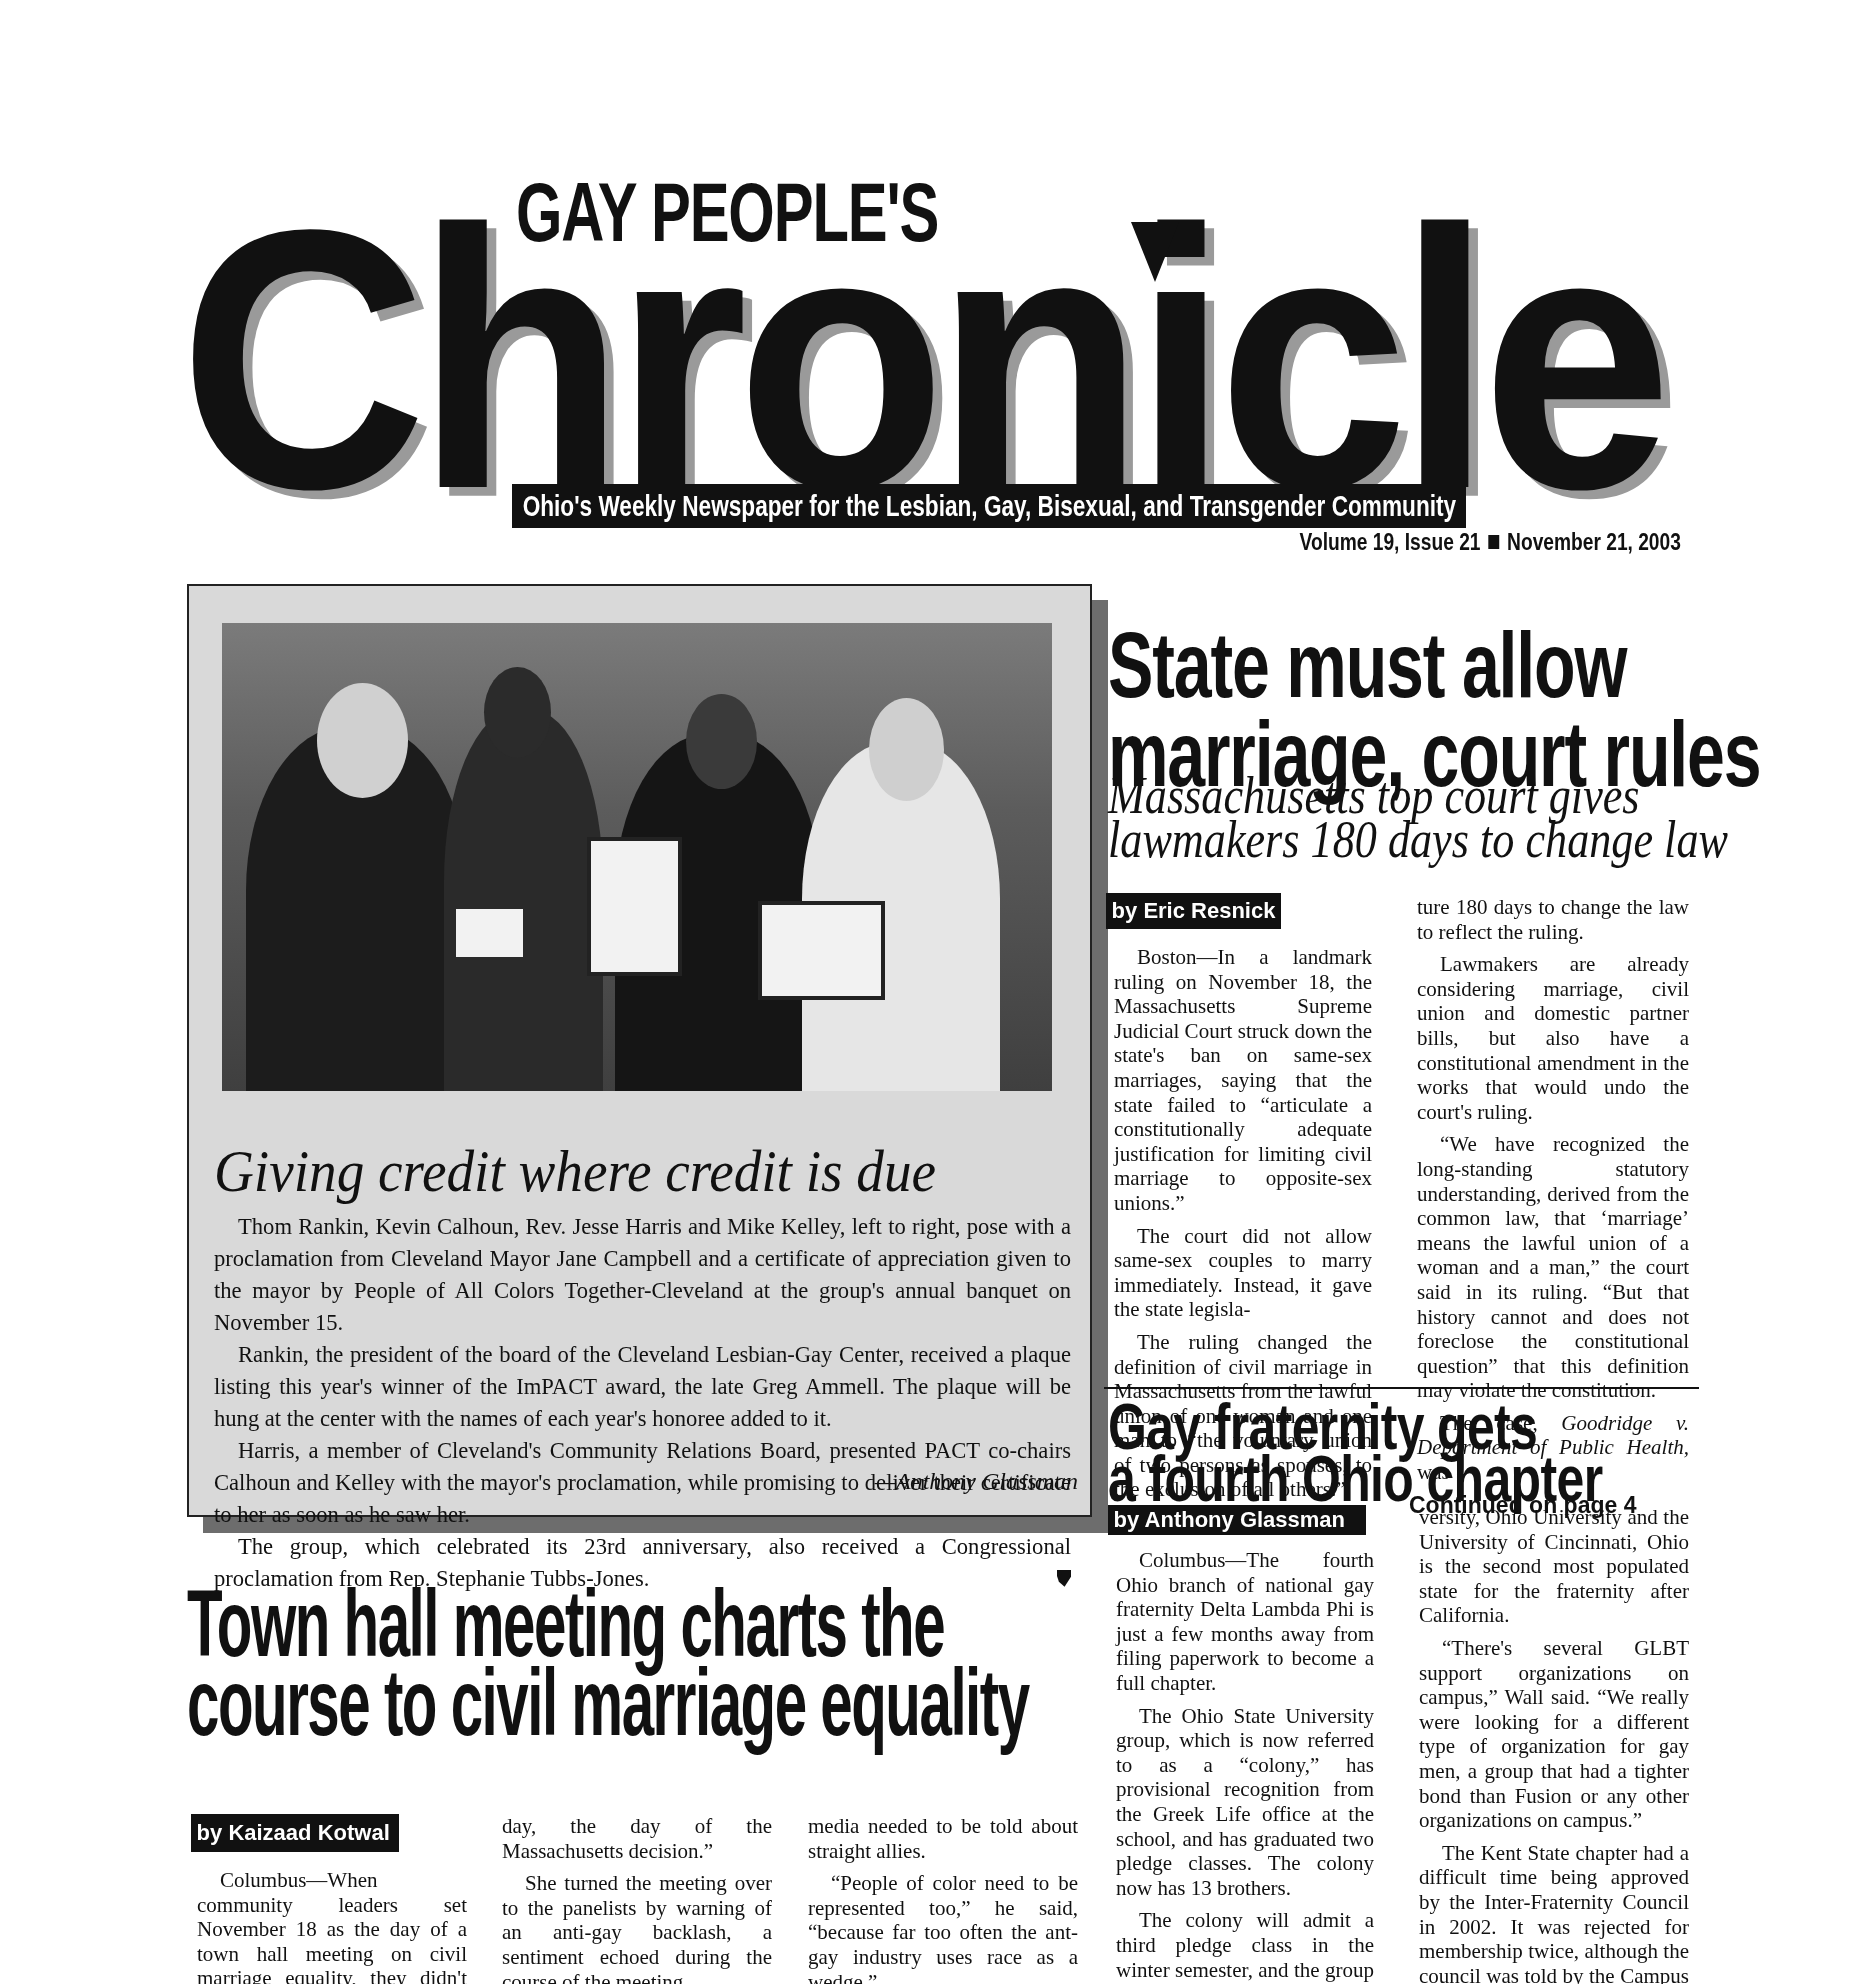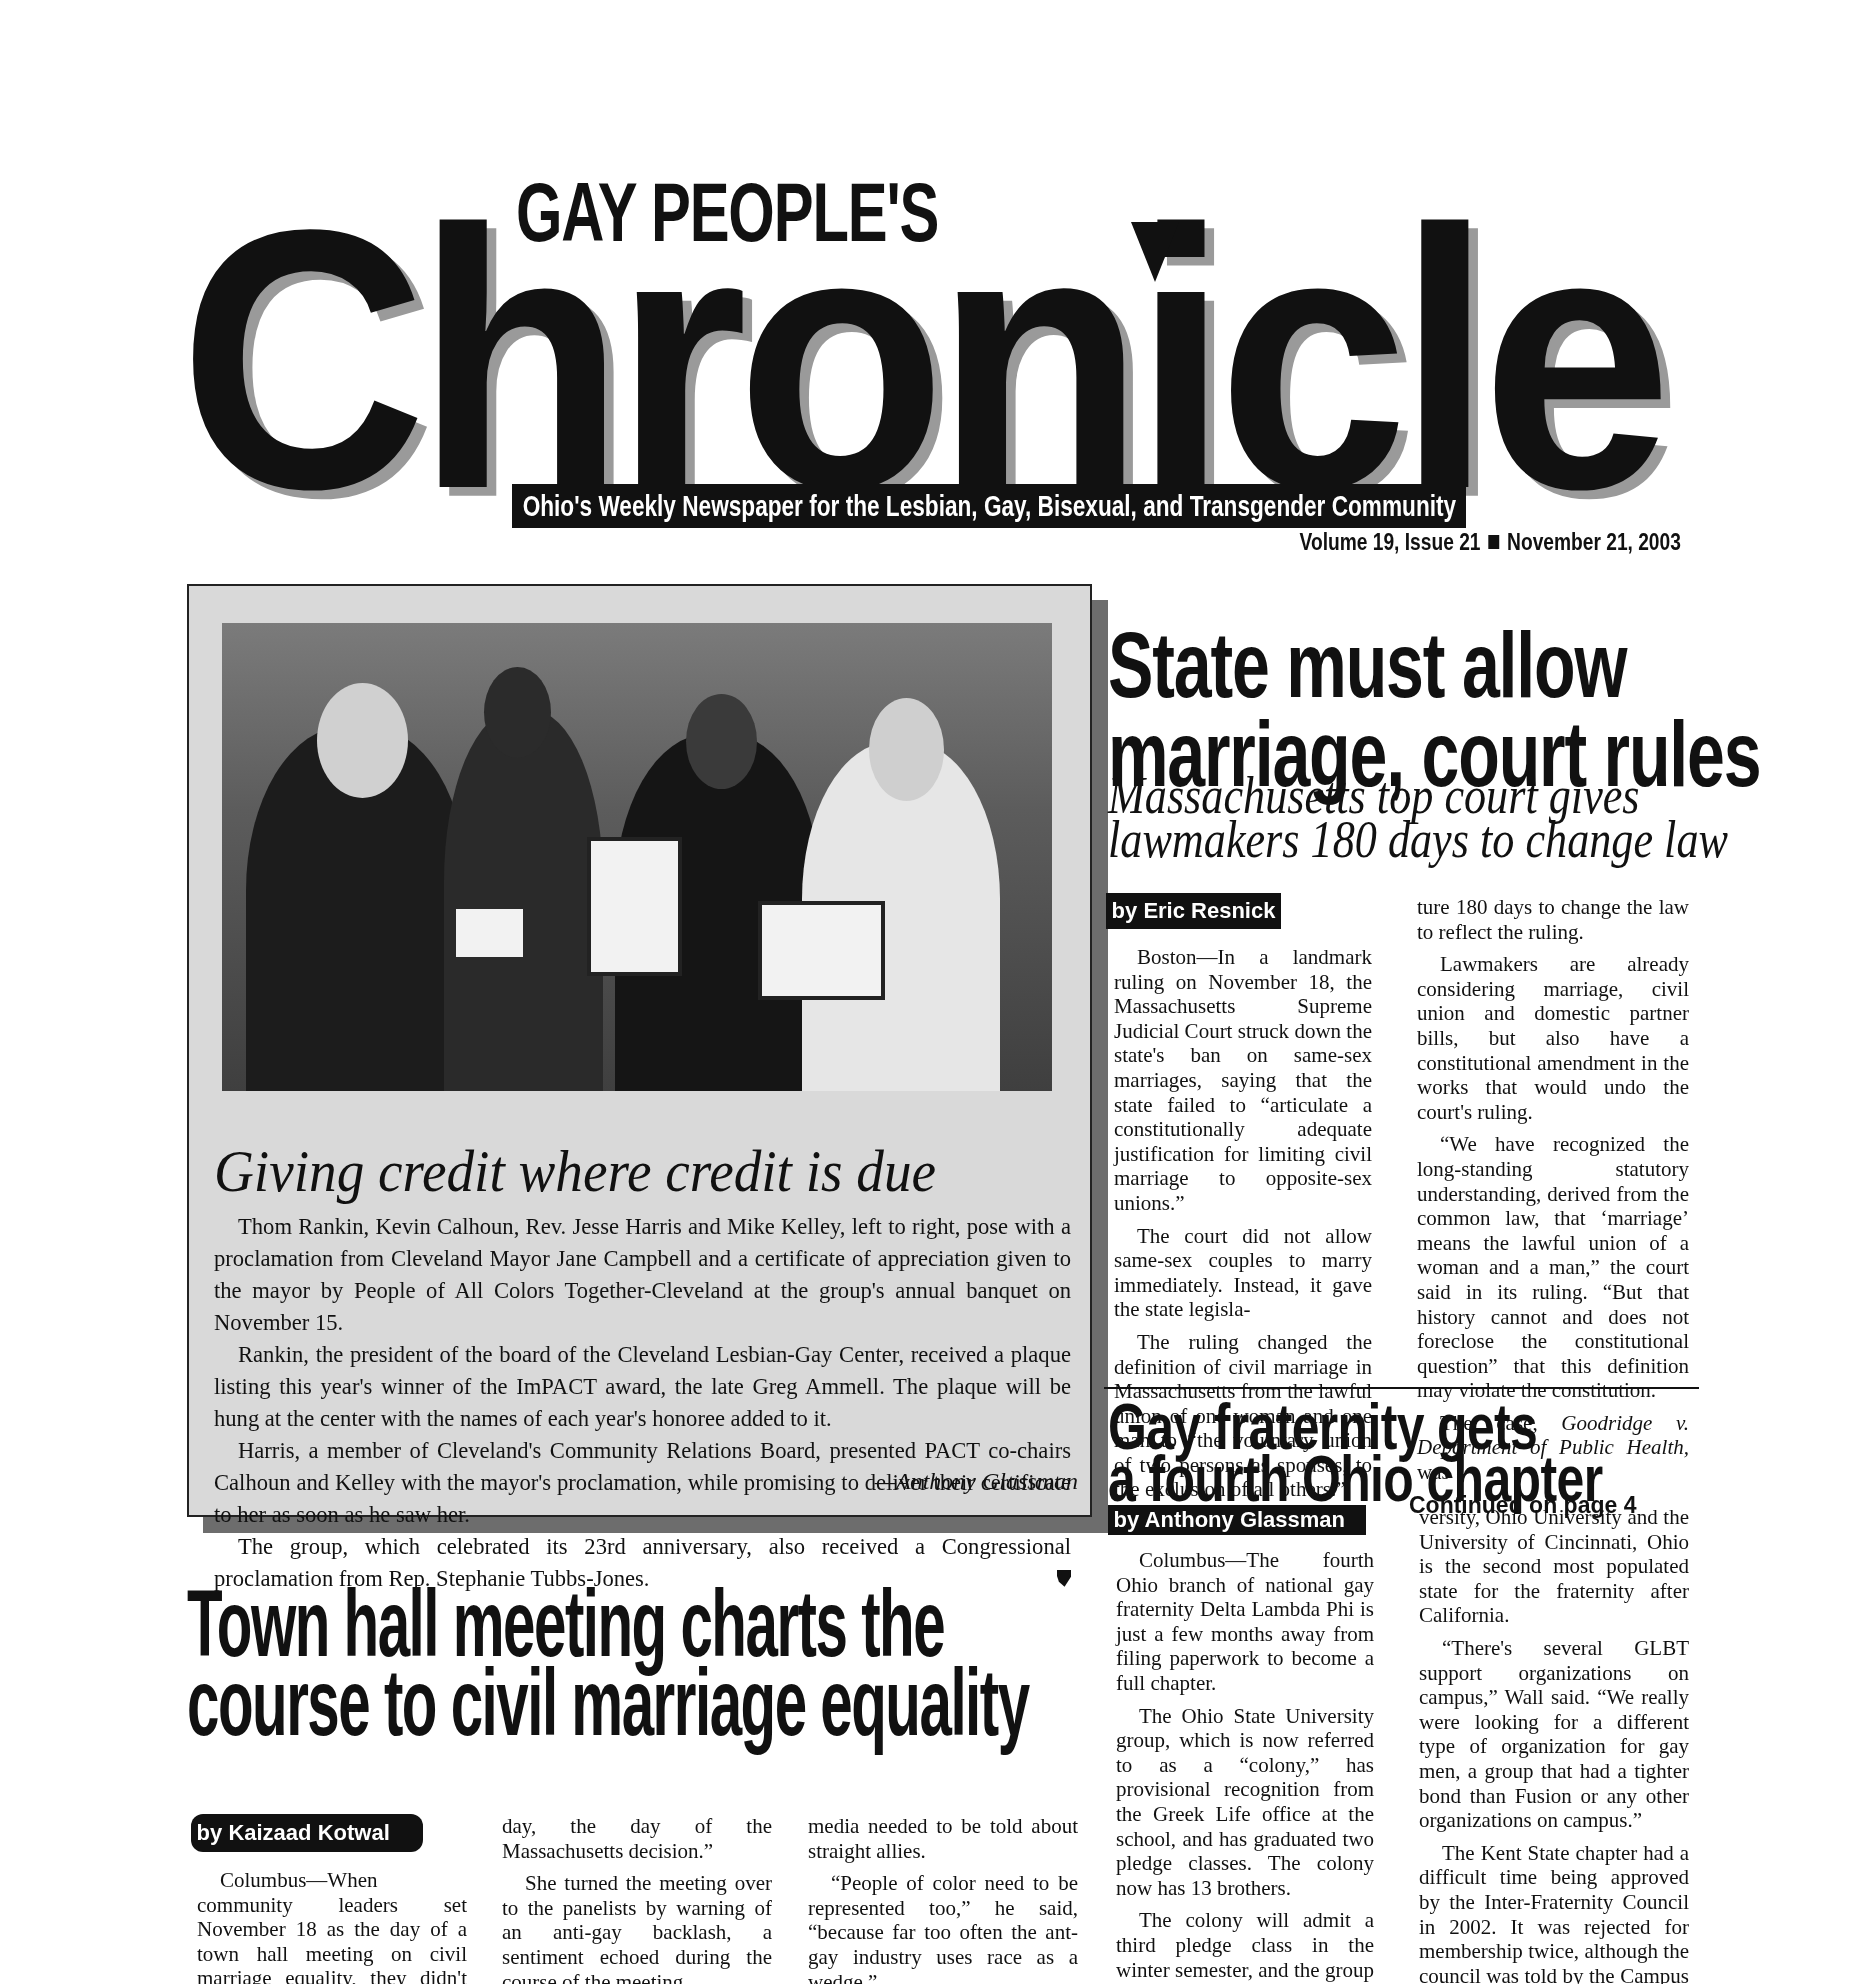--- a/index.html
+++ b/index.html
@@ -31,21 +31,21 @@
   .hl { font-family: "Liberation Sans", sans-serif; font-weight: bold; line-height: 1; white-space: nowrap; transform-origin: left top; }
   .hl-state { left: 1108px; top: 619px; font-size: 92px; letter-spacing: -1.6px; transform: scaleX(0.74); }
   .deck { left: 1108px; top: 774px; font-family: "Liberation Serif", serif; font-style: italic; font-size: 52px; line-height: 44px; white-space: nowrap; transform: scaleX(0.85); transform-origin: left top; }
   .hl-frat { left: 1108px; top: 1405px; font-size: 64px; letter-spacing: -0.8px; line-height: 44px; transform: scaleX(0.78); }
   .hl-town { left: 187px; top: 1584px; font-size: 94px; letter-spacing: -2.4px; line-height: 79px; transform: scaleX(0.62); }
 
   
   .byline { background: #111; color: #fff; font-family: "Liberation Sans", sans-serif; font-weight: bold; display: flex; align-items: center; padding-left: 5.6px; box-sizing: border-box; white-space: nowrap; }
   .by-eric { left: 1106px; top: 893px; width: 175px; height: 36px; font-size: 22px; }
   .by-anth { left: 1108px; top: 1505px; width: 258px; height: 30px; font-size: 22px; }
-  .by-kai { left: 191px; top: 1814px; width: 232px; height: 38px; font-size: 22px; border-radius: 12px; }
+  .by-kai { left: 191px; top: 1814px; width: 208px; height: 38px; font-size: 22px; }
 
   
   .col { font-family: "Liberation Serif", serif; font-size: 21px; line-height: 24.6px; text-align: justify; hyphens: auto; }
   .col p { margin: 8px; text-indent: 23px; }
   .col p.noindent { text-indent: 0; }
   .col b { font-weight: normal; }
   .cont { font-family: "Liberation Sans", sans-serif; font-weight: bold; font-size: 23px; }
 
   .rule { background: #111; height: 2.4px; }
 </style>

